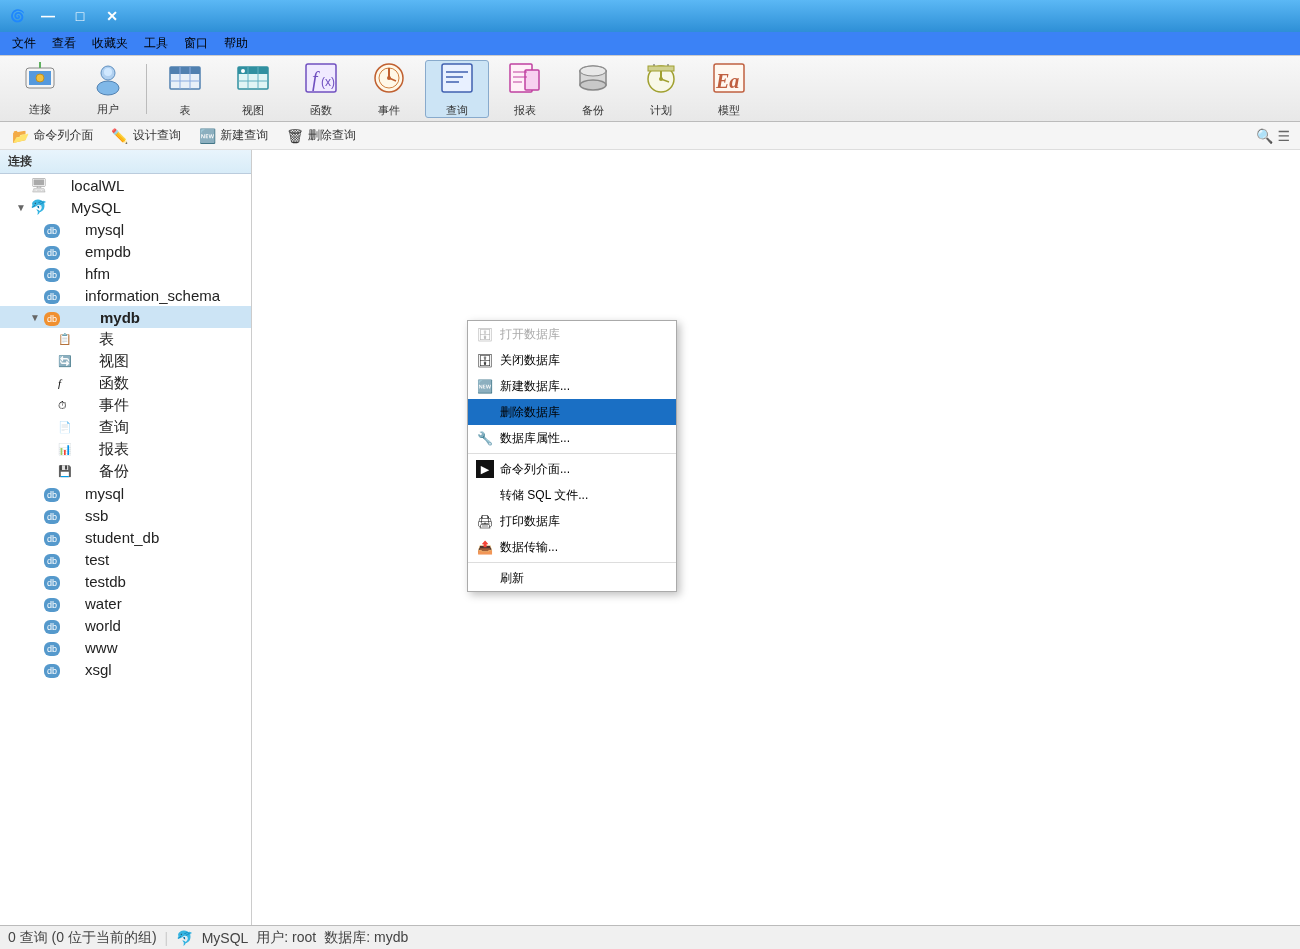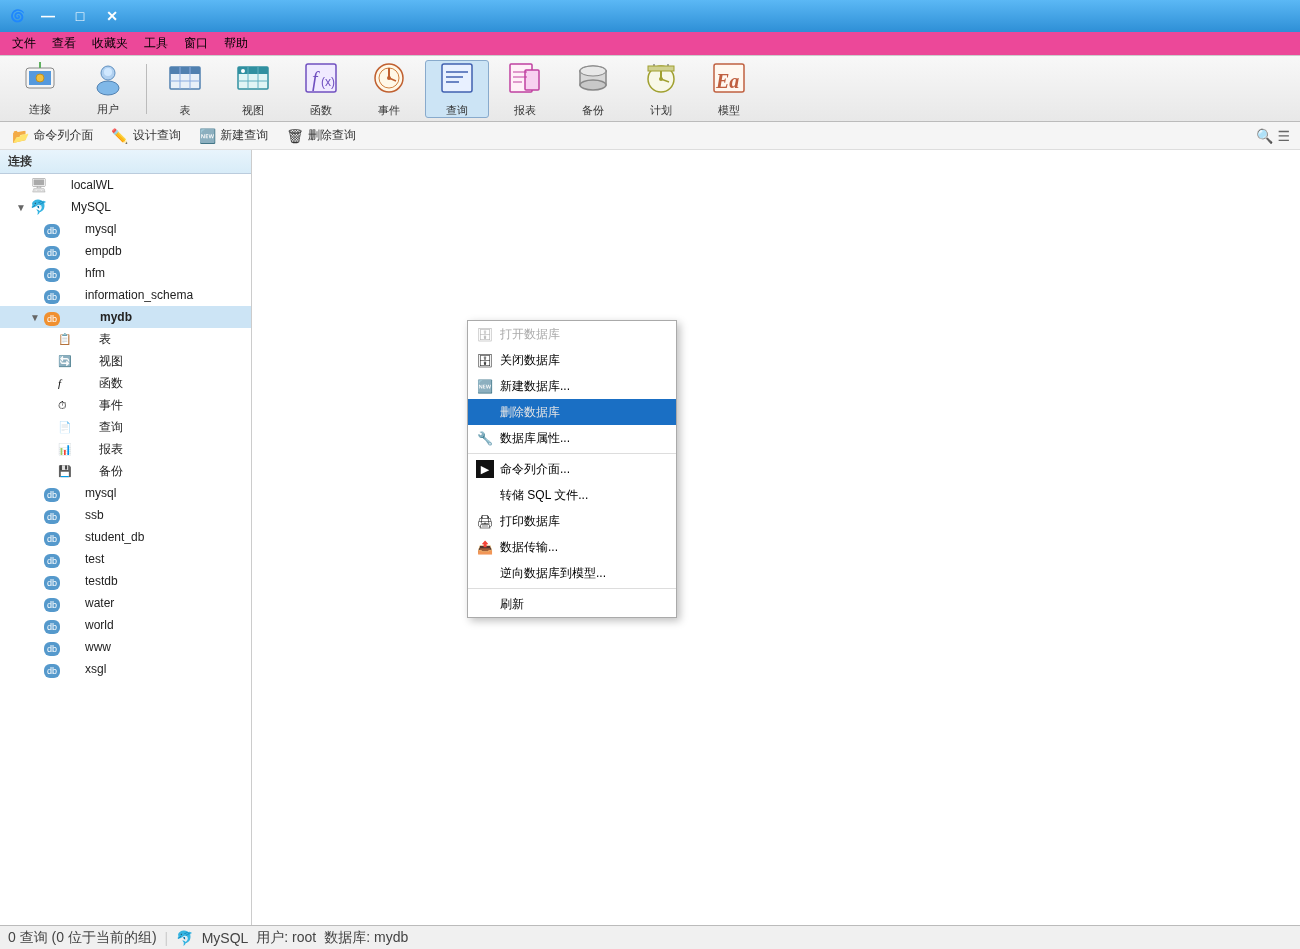--- a/index.html
+++ b/index.html
@@ -23,21 +23,21 @@
     }
     #titlebar .title-text { flex: 1; }
     #titlebar .win-controls { display: flex; gap: 4px; }
     #titlebar .win-btn {
       width: 28px; height: 20px; display: flex; align-items: center; justify-content: center;
       font-size: 14px; color: white; cursor: pointer;
     }
 
     
     #menubar {
-      background: #ec4899;
+      background: #3b82f6;
       border-bottom: 1px solid #ccc;
       height: 24px;
       display: flex;
       align-items: center;
       padding: 0 4px;
       font-size: 12px;
     }
     .menu-item {
       padding: 2px 8px;
       cursor: pointer;
@@ -130,21 +130,21 @@
       display: flex;
       align-items: center;
       padding: 2px 4px;
       cursor: pointer;
       white-space: nowrap;
       height: 22px;
     }
     .tree-item.context-active { background: #cce4f5; }
     .tree-arrow { width: 14px; font-size: 10px; color: #666; }
     .tree-icon { width: 18px; margin-right: 3px; font-size: 14px; }
-    .tree-label { font-size: 12px; color: #222; padding-left: 20px; }
+    .tree-label { font-size: 15px; color: #222; padding-left: 20px; }
     .indent1 { padding-left: 16px; }
     .indent2 { padding-left: 30px; }
     .indent3 { padding-left: 44px; }
 
     
     #content {
       flex: 1;
       background: #fff;
       position: relative;
     }
@@ -175,21 +175,21 @@
       font-size: 12px;
     }
     .ctx-item {
       display: flex;
       align-items: center;
       padding: 4px 8px;
       cursor: pointer;
       height: 26px;
       gap: 6px;
     }
-    .ctx-item.active { background: #1a6fc4; color: #e5e5e5; }
+    .ctx-item.active { background: #1a6fc4; color: #000000; }
     .ctx-item.disabled { color: #aaa; cursor: default; }
     .ctx-icon { width: 18px; height: 18px; display: flex; align-items: center; justify-content: center; font-size: 13px; flex-shrink: 0; }
     .ctx-label { flex: 1; }
     .ctx-separator { height: 1px; background: #ddd; margin: 2px 0; }
 
     
     .db-icon { display: inline-block; width: 16px; height: 14px; background: #5599cc; border-radius: 6px; font-size: 9px; color: white; text-align: center; line-height: 14px; }
     .db-icon-active { background: #f09030; }
   </style>
 </head>
@@ -526,24 +526,20 @@
         <span class="ctx-label">转储 SQL 文件...</span>
       </div>
       <div class="ctx-item">
         <span class="ctx-icon">🖨</span>
         <span class="ctx-label">打印数据库</span>
       </div>
       <div class="ctx-item">
         <span class="ctx-icon" style="color:#40a0c0;">📤</span>
         <span class="ctx-label">数据传输...</span>
       </div>
-      <div class="ctx-item">
-        <span class="ctx-icon"> </span>
-        <span class="ctx-label">逆向数据库到模型...</span>
-      </div>
       <div class="ctx-separator"></div>
       <div class="ctx-item">
         <span class="ctx-icon"> </span>
         <span class="ctx-label">刷新</span>
       </div>
     </div>
   </div>
 </div>
 
 <div id="statusbar">

